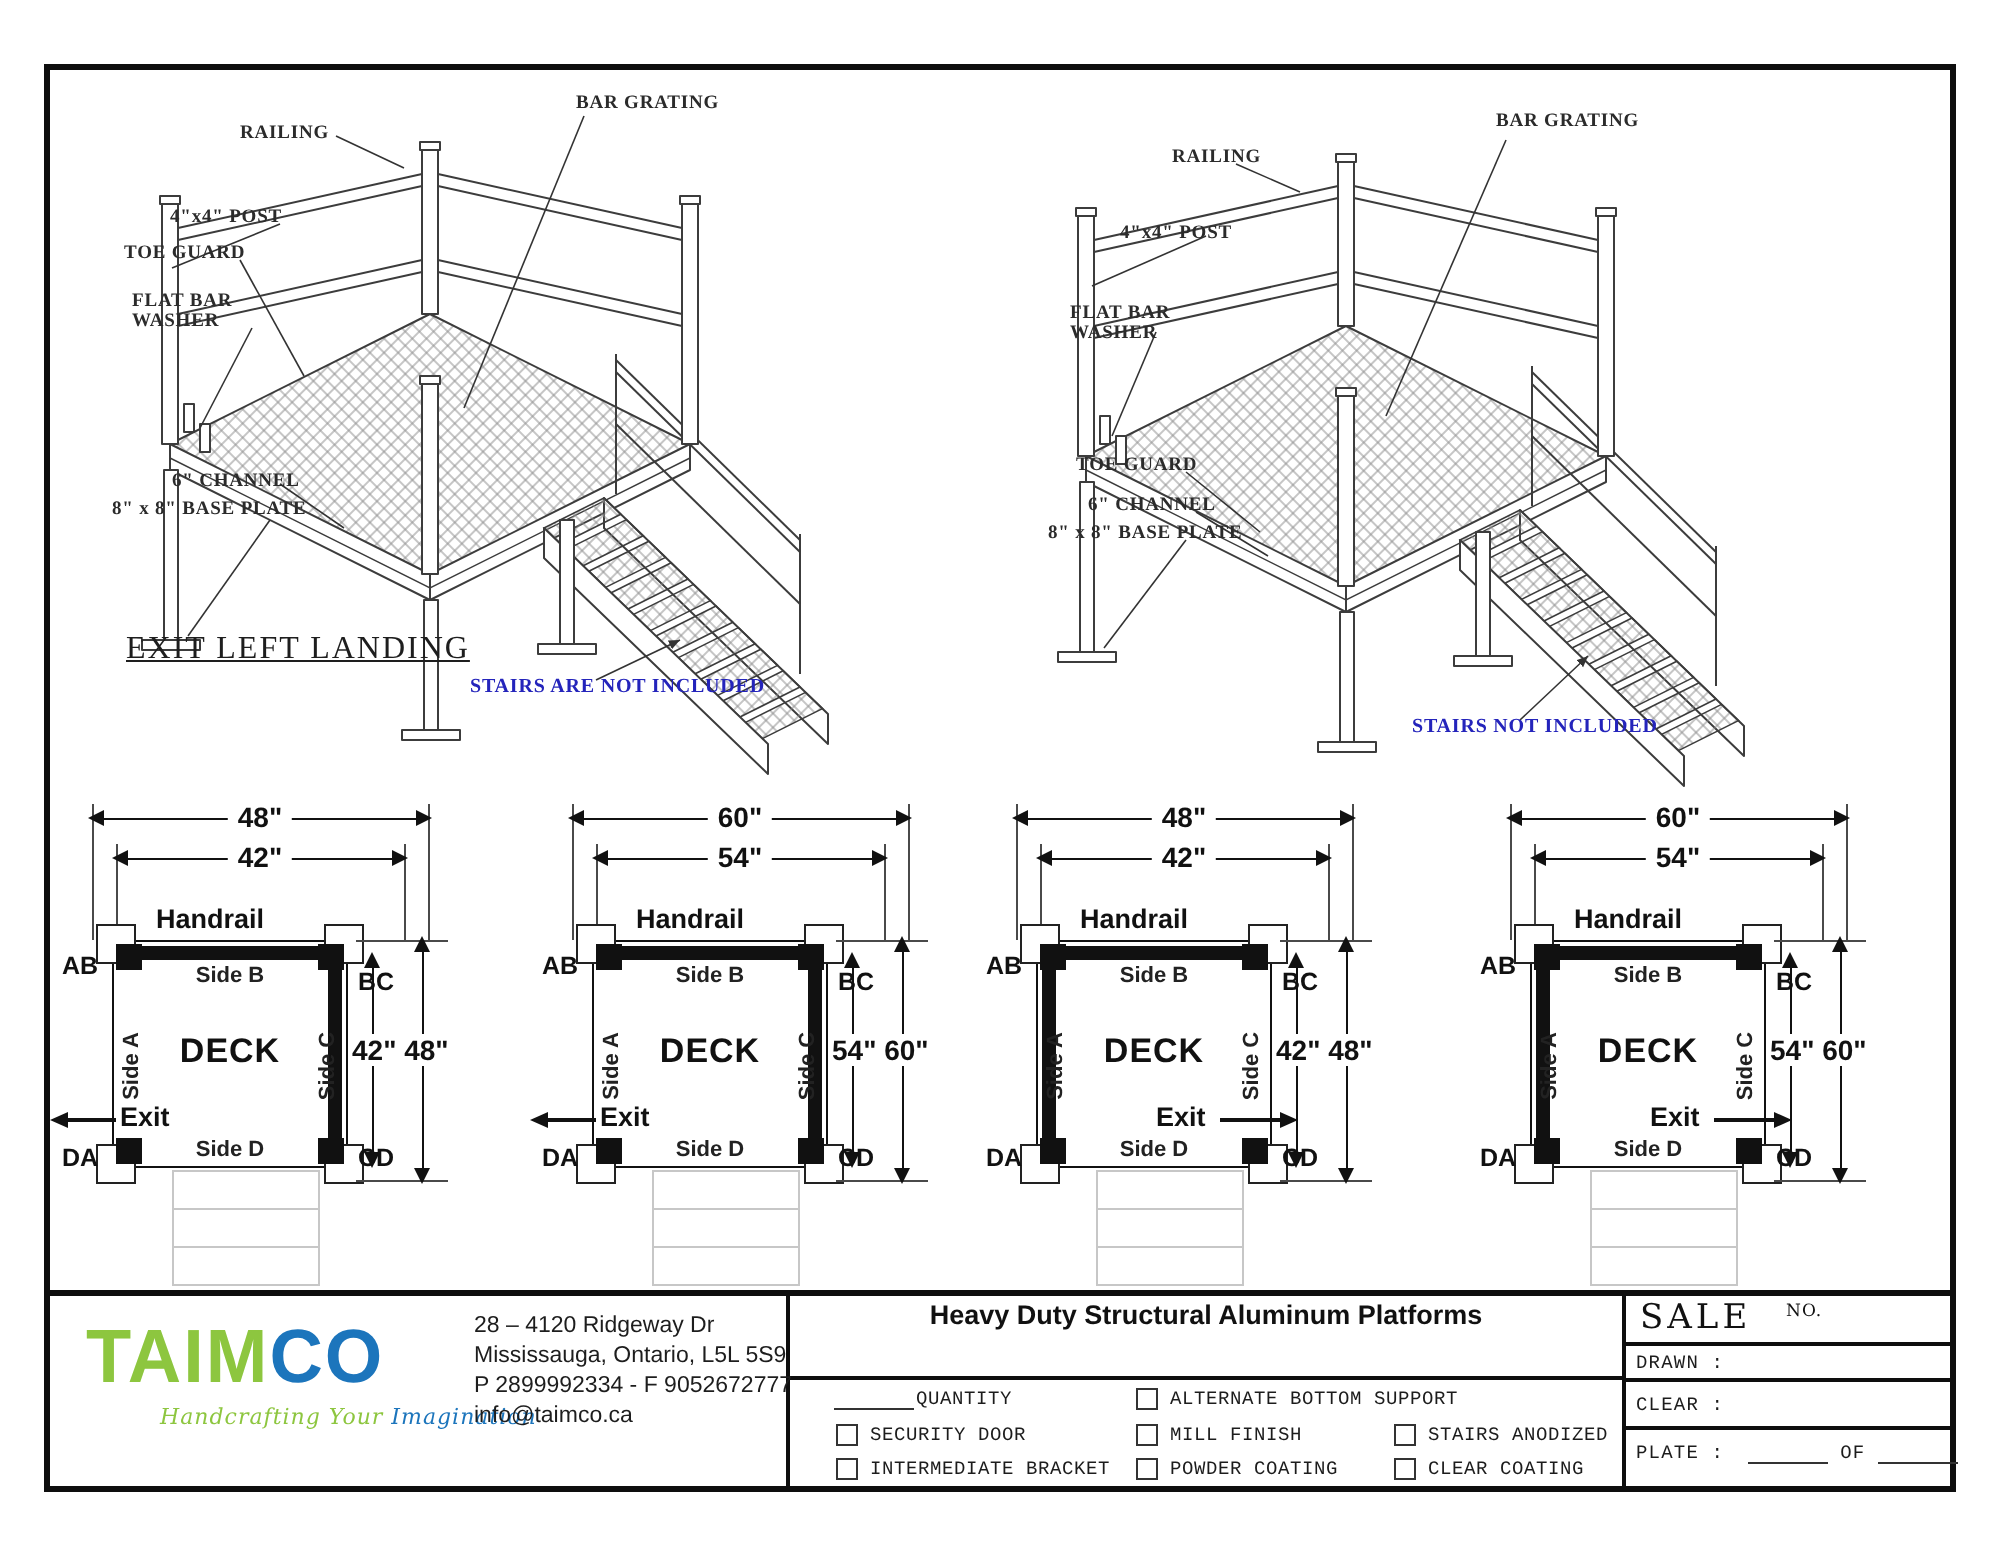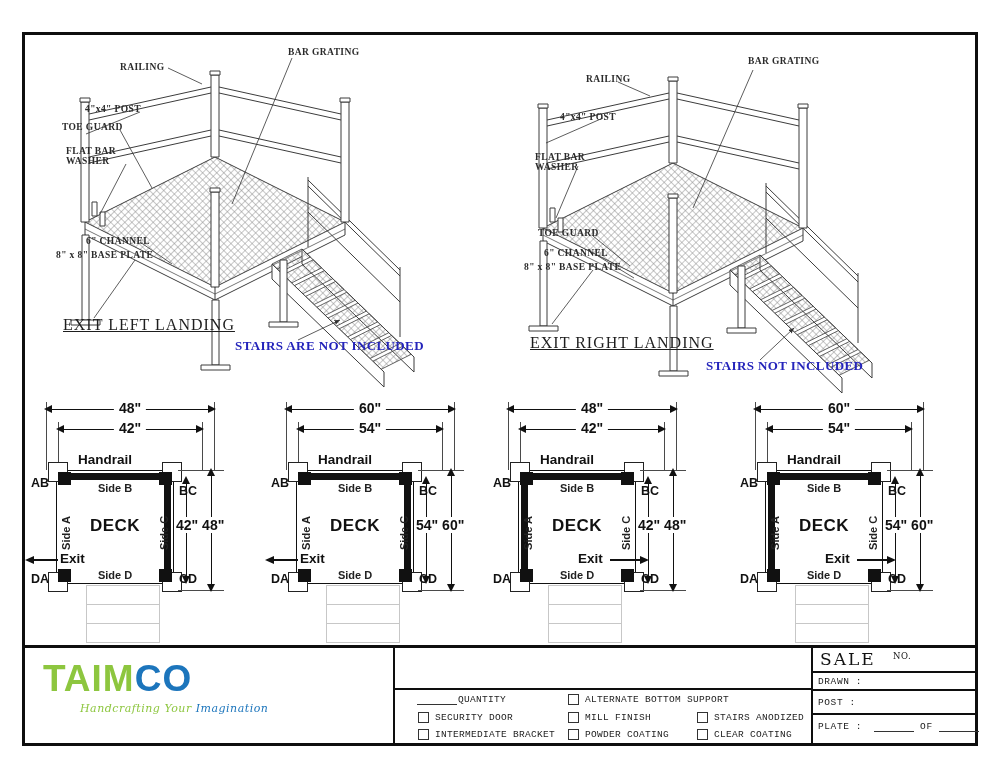--- a/index.html
+++ b/index.html
@@ -6,21 +6,21 @@
   body { background:#fff; font-family:"Liberation Sans", sans-serif; }
   .page { position:relative; width:1000px; height:773px; background:#fff; overflow:hidden; }
   .sheet-border { position:absolute; left:22px; top:32px; width:956px; height:714px; border:3px solid #0e0e0e; background:#fff; }
 
   
   .iso { position:absolute; }
   .iso svg { position:absolute; left:0; top:0; }
   .ilbl { position:absolute; font-family:"Liberation Serif", serif; font-weight:700; font-size:9.5px; letter-spacing:.4px; color:#2b2b2b; white-space:nowrap; }
   .ilbl.two { line-height:10px; }
   .icap { position:absolute; font-family:"Liberation Serif", serif; font-size:16px; letter-spacing:1px; color:#1e1e1e; text-decoration:underline; white-space:nowrap; }
-  .inote { position:absolute; font-family:"Liberation Serif", serif; font-weight:700; font-size:13px; letter-spacing:.4px; color:#2424bb; white-space:nowrap; }
+  .inote { position:absolute; font-family:"Liberation Serif", serif; font-weight:700; font-size:10px; letter-spacing:.4px; color:#2424bb; white-space:nowrap; }
 
   
   .plan { position:absolute; top:392px; width:228px; height:264px; }
   .ext { position:absolute; width:1px; background:#4a4a4a; }
   .hext { position:absolute; height:1px; background:#4a4a4a; }
   .dim { position:absolute; height:0; border-top:1.6px solid #111; }
   .dim:before,.dim:after { content:""; position:absolute; top:-5px; border:4px solid transparent; }
   .dim:before { left:-2px; border-right:8px solid #111; border-left:0; }
   .dim:after  { right:-2px; border-left:8px solid #111; border-right:0; }
   .dimtxt { position:absolute; left:50%; transform:translate(-50%,-60%); background:#fff; padding:0 5px; font-size:14px; font-weight:700; color:#111; white-space:nowrap; }
@@ -222,21 +222,20 @@
     <span class="ilbl" style="left:250px; top:8px;">BAR GRATING</span>
     <span class="ilbl" style="left:88px; top:26px;">RAILING</span>
     <span class="ilbl" style="left:62px; top:64px;">4"x4" POST</span>
     <div class="ilbl two" style="left:37px; top:104px;">
       <div>FLAT BAR</div>
       <div>WASHER</div>
     </div>
     <span class="ilbl" style="left:40px; top:180px;">TOE GUARD</span>
     <span class="ilbl" style="left:46px; top:200px;">6" CHANNEL</span>
     <span class="ilbl" style="left:26px; top:214px;">8" x 8" BASE PLATE</span>
-    <span class="icap" style="left:32px; top:286px;">EXIT RIGHT LANDING</span>
     <span class="inote" style="left:208px; top:310px;">STAIRS NOT INCLUDED</span>
   </div>
 
   <div class="plan exit-left" style="left:28px;">
     <div class="ext" style="left:18px; top:10px; height:68px;"></div>
     <div class="ext" style="left:186px; top:10px; height:68px;"></div>
     <div class="ext" style="left:30px; top:30px; height:48px;"></div>
     <div class="ext" style="left:174px; top:30px; height:48px;"></div>
     <div class="dim" style="left:18px; top:17px; width:168px;">
         <span class="dimtxt">48"</span>
@@ -420,21 +419,28 @@
   <div class="tline" style="left:22px; top:645px; width:956px; height:3px;"></div>
   <div class="tline" style="left:393px; top:645px; width:2px; height:101px;"></div>
   <div class="tline" style="left:811px; top:645px; width:2px; height:101px;"></div>
   <div class="tline" style="left:395px; top:688px; width:416px; height:2px;"></div>
   <div class="tline" style="left:813px; top:671px; width:165px; height:2px;"></div>
   <div class="tline" style="left:813px; top:689px; width:165px; height:2px;"></div>
   <div class="tline" style="left:813px; top:713px; width:165px; height:2px;"></div>
 
   <div class="logo-word"><span class="lg">TAIM</span><span class="lb">CO</span></div>
   <div class="tagline"><span class="tg">Handcrafting Your</span> <span class="tb">Imagination</span></div>
-
+  <div class="addr">
+    <div>28 – 4120 Ridgeway Dr</div>
+    <div>Mississauga, Ontario, L5L 5S9</div>
+    <div>P 2899992334 - F 9052672777</div>
+    <div>info@taimco.ca</div>
+  </div>
+
+  <div class="tb-title" style="top:650px;">Heavy Duty Structural Aluminum Platforms</div>
 
   <div class="opt" style="left:417px; top:694px;">
       <span class="blank" style="width:40px;"></span>
       <span>QUANTITY</span>
     </div>
   <div class="opt" style="left:568px; top:694px;">
       <span class="cb"></span>
       <span>ALTERNATE BOTTOM SUPPORT</span>
     </div>
   <div class="opt" style="left:418px; top:712px;">
@@ -458,20 +464,20 @@
       <span>POWDER COATING</span>
     </div>
   <div class="opt" style="left:697px; top:729px;">
       <span class="cb"></span>
       <span>CLEAR COATING</span>
     </div>
 
   <span class="sale-lbl">SALE</span>
   <span class="sale-no">NO.</span>
   <div class="sale-row" style="top:676px;">DRAWN :</div>
-  <div class="sale-row" style="top:697px;">POST :</div>
+  <div class="sale-row" style="top:697px;">CLEAR :</div>
   <div class="sale-row" style="top:721px; display:flex; align-items:flex-end;">
     <span>PLATE :</span>
     <span class="blank" style="width:40px; margin:0 6px 0 12px;"></span>
     <span>OF</span>
     <span class="blank" style="width:40px; margin-left:6px;"></span>
   </div>
 </div>
 
 </body></html>

